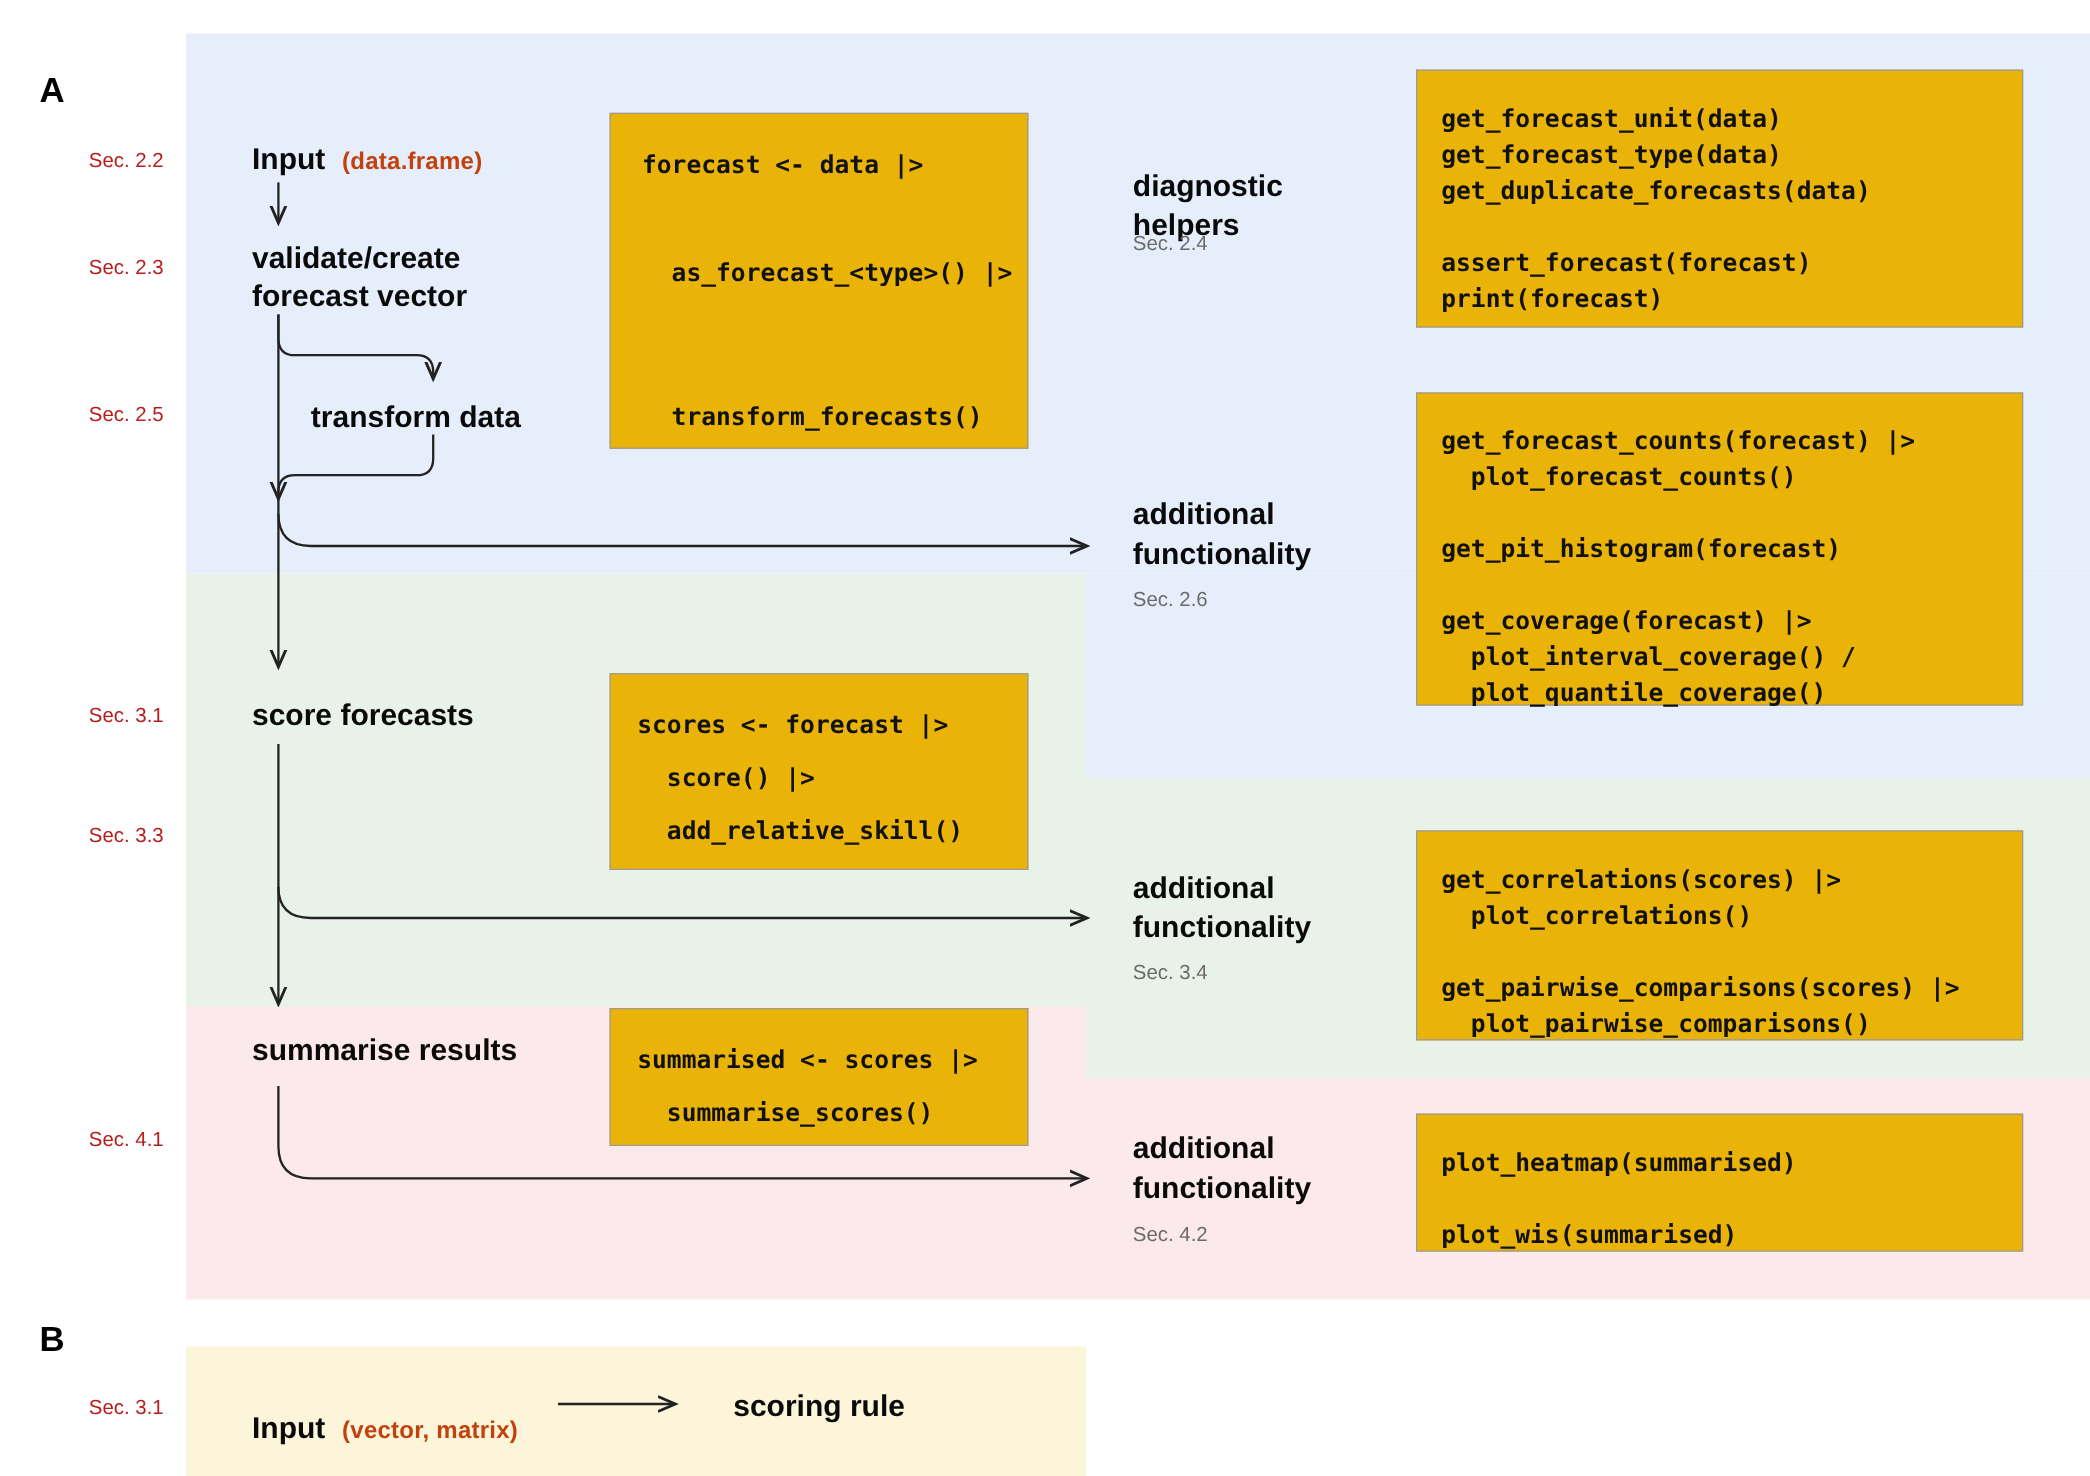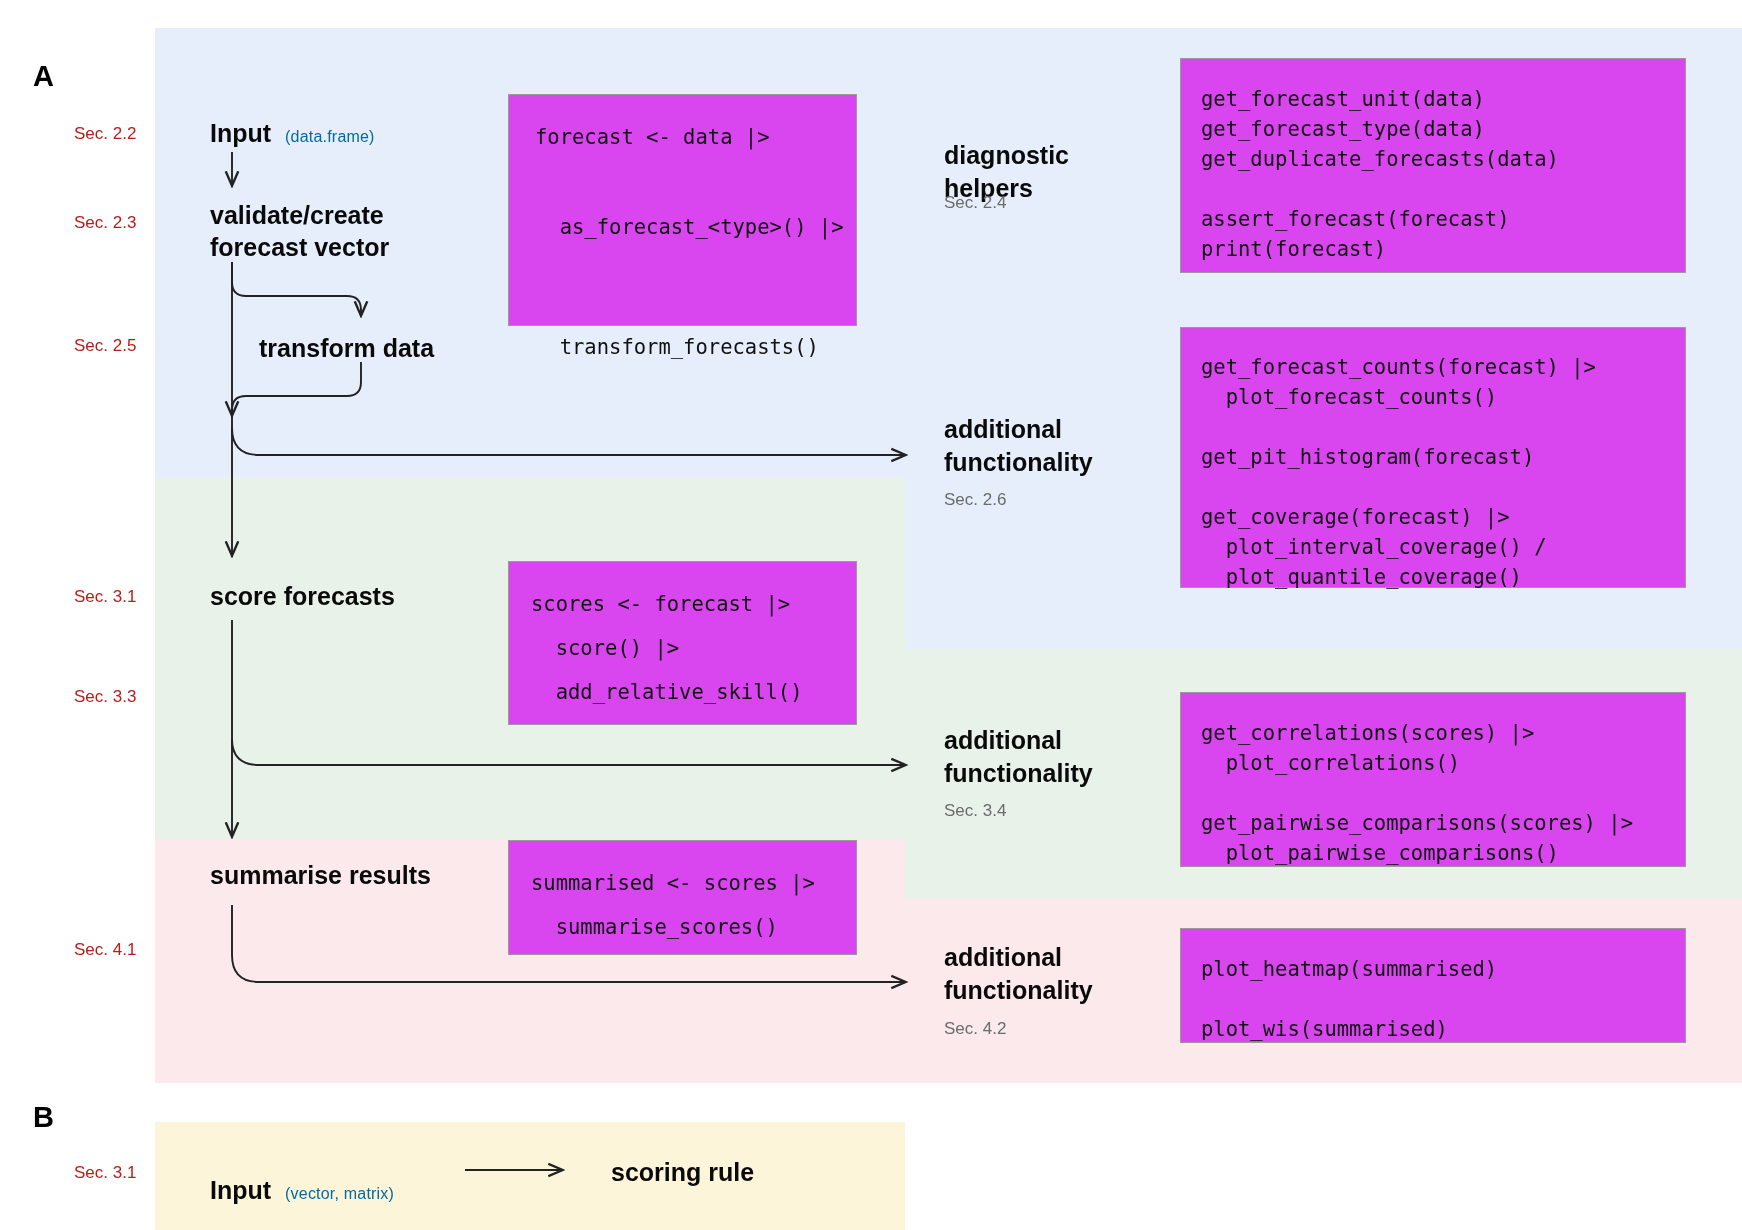--- a/index.html
+++ b/index.html
@@ -47,50 +47,51 @@
   }
   .node-title {
     position: absolute;
     font-size: 25px;
     font-weight: bold;
     color: #0a0a0a;
     white-space: nowrap;
     line-height: 1.28;
   }
   .node-sub {
-    font-size: 16px;
-    font-weight: normal;
-    color: #0369a1;
+    font-size: 20px;
+    font-weight: bold;
+    color: #c2410c;
     letter-spacing: 0.2px;
   }
   .right-title {
     position: absolute;
     font-size: 25px;
     font-weight: bold;
     color: #0a0a0a;
     line-height: 1.3;
     width: 230px;
   }
   .right-sec {
     position: absolute;
     font-size: 17px;
     color: #6b6b6b;
     white-space: nowrap;
   }
   .code-box {
     position: absolute;
-    background: #d946ef;
+    background: #eab308;
     border: 1px solid #9a9a9a;
     box-sizing: border-box;
     font-family: "DejaVu Sans Mono", monospace;
     font-size: 20.5px;
     color: #111111;
     white-space: pre;
     line-height: 1.0;
     padding: 0;
+    font-weight: bold;
   }
   .code-line {
     position: absolute;
     white-space: pre;
     font-family: "DejaVu Sans Mono", monospace;
   }
   svg.flow {
     position: absolute;
     left: 0; top: 0;
     width: 1742px;
@@ -155,21 +156,21 @@
     <div>functionality</div>
   </div>
   <div class="right-sec" style="left:944px; top:801px;">Sec. 3.4</div>
 
   <div class="right-title" style="left:944px; top:941px;">
     <div>additional</div>
     <div>functionality</div>
   </div>
   <div class="right-sec" style="left:944px; top:1019px;">Sec. 4.2</div>
 
-  <div class="code-box" id="cb-forecast" style="left:508px; top:94px; width:349px; height:232px;"><span class="code-line" style="left: 26px; top: 32px;">forecast &lt;- data |&gt;</span><span class="code-line" style="left: 26px; top: 122px;">  as_forecast_&lt;type&gt;() |&gt;</span><span class="code-line" style="left: 26px; top: 242px;">  transform_forecasts()</span></div>
+  <div class="code-box" id="cb-forecast" style="left:508px; top:94px; width:349px; height:280px;"><span class="code-line" style="left: 26px; top: 32px;">forecast &lt;- data |&gt;</span><span class="code-line" style="left: 26px; top: 122px;">  as_forecast_&lt;type&gt;() |&gt;</span><span class="code-line" style="left: 26px; top: 242px;">  transform_forecasts()</span></div>
 
   <div class="code-box" id="cb-diagnostic" style="left:1180px; top:58px; width:506px; height:215px;"><span class="code-line" style="left: 20px; top: 30px;">get_forecast_unit(data)</span><span class="code-line" style="left: 20px; top: 60px;">get_forecast_type(data)</span><span class="code-line" style="left: 20px; top: 90px;">get_duplicate_forecasts(data)</span><span class="code-line" style="left: 20px; top: 150px;">assert_forecast(forecast)</span><span class="code-line" style="left: 20px; top: 180px;">print(forecast)</span></div>
 
   <div class="code-box" id="cb-add26" style="left:1180px; top:327px; width:506px; height:261px;"><span class="code-line" style="left: 20px; top: 29px;">get_forecast_counts(forecast) |&gt;</span><span class="code-line" style="left: 20px; top: 59px;">  plot_forecast_counts()</span><span class="code-line" style="left: 20px; top: 119px;">get_pit_histogram(forecast)</span><span class="code-line" style="left: 20px; top: 179px;">get_coverage(forecast) |&gt;</span><span class="code-line" style="left: 20px; top: 209px;">  plot_interval_coverage() /</span><span class="code-line" style="left: 20px; top: 239px;">  plot_quantile_coverage()</span></div>
 
   <div class="code-box" id="cb-score" style="left:508px; top:561px; width:349px; height:164px;"><span class="code-line" style="left: 22px; top: 32px;">scores &lt;- forecast |&gt;</span><span class="code-line" style="left: 22px; top: 76px;">  score() |&gt;</span><span class="code-line" style="left: 22px; top: 120px;">  add_relative_skill()</span></div>
 
   <div class="code-box" id="cb-add34" style="left:1180px; top:692px; width:506px; height:175px;"><span class="code-line" style="left: 20px; top: 30px;">get_correlations(scores) |&gt;</span><span class="code-line" style="left: 20px; top: 60px;">  plot_correlations()</span><span class="code-line" style="left: 20px; top: 120px;">get_pairwise_comparisons(scores) |&gt;</span><span class="code-line" style="left: 20px; top: 150px;">  plot_pairwise_comparisons()</span></div>
 
   <div class="code-box" id="cb-summarise" style="left:508px; top:840px; width:349px; height:115px;"><span class="code-line" style="left: 22px; top: 32px;">summarised &lt;- scores |&gt;</span><span class="code-line" style="left: 22px; top: 76px;">  summarise_scores()</span></div>

